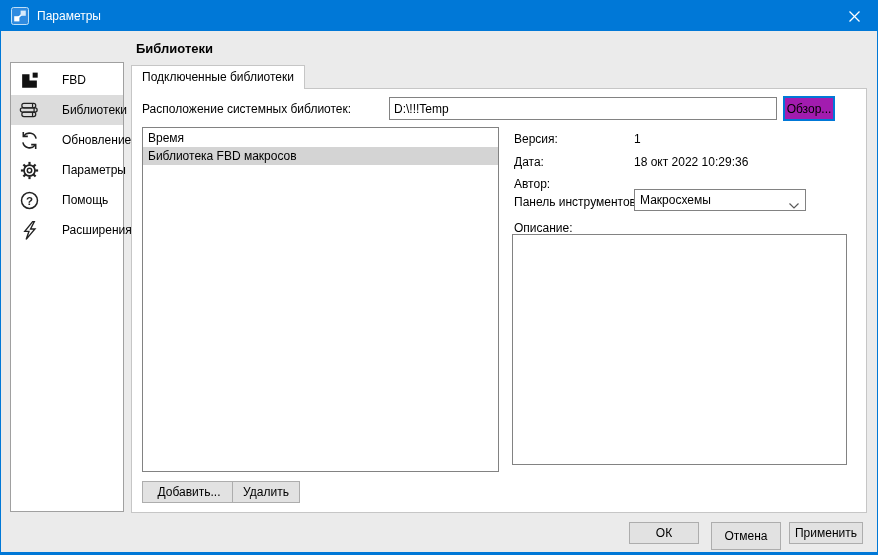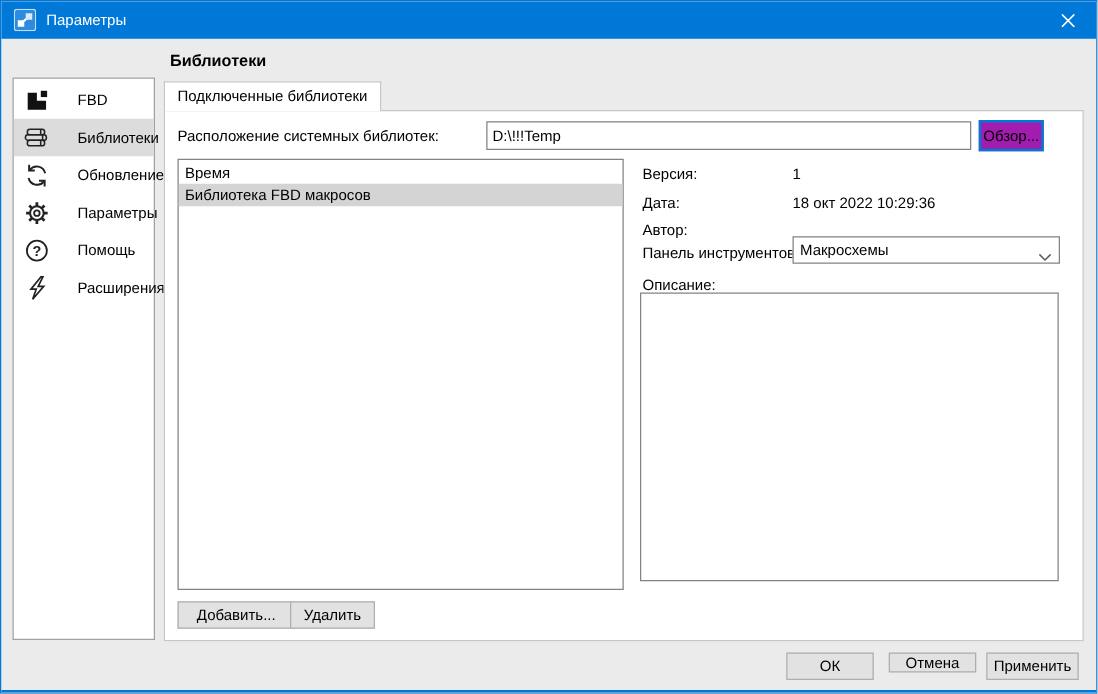--- a/index.html
+++ b/index.html
@@ -38,29 +38,29 @@
   .btn{background:#e2e2e2;border:1px solid #adadad;font-family:"Liberation Sans",sans-serif;font-size:12px;padding:0;}
   .add-btn{position:absolute;left:10px;top:392px;width:94px;height:22px;}
   .remove-btn{position:absolute;left:100px;top:392px;width:68px;height:22px;}
   
   .d-label{position:absolute;left:382px;line-height:18px;white-space:nowrap;}
   .d-value{position:absolute;left:502px;line-height:18px;white-space:nowrap;}
   .lbl-version,.val-version{top:41px;}
   .lbl-date,.val-date{top:64px;}
   .lbl-author,.val-author{top:86px;text-align:center;}
   .lbl-toolbar{top:104px;}
-  .combobox{position:absolute;left:502px;top:100px;width:214px;height:22px;background:#fff;border:1px solid #828282;
+  .combobox{position:absolute;left:502px;top:100px;width:172px;height:22px;background:#fff;border:1px solid #828282;
             display:flex;align-items:center;padding-left:5px;}
   .combobox .chev{position:absolute;right:6px;top:8px;}
   .lbl-desc{top:130px;}
   .desc-area{position:absolute;left:380px;top:145px;width:335px;height:231px;background:#fff;border:1px solid #828282;
              resize:none;outline:none;font-family:"Liberation Sans",sans-serif;font-size:12px;}
   
   .ok-btn{position:absolute;left:628px;top:521px;width:70px;height:22px;}
-  .cancel-btn{position:absolute;left:710px;top:521px;width:70px;height:16px;}
+  .cancel-btn{position:absolute;left:710px;top:521px;width:70px;height:28px;}
   .apply-btn{position:absolute;left:788px;top:521px;width:74px;height:22px;}
   .bottom-edge{position:absolute;left:0;right:0;bottom:0;height:2px;background:#0078d7;}
 </style>
 </head>
 <body>
 
 <div class="window">
 
   <div class="titlebar">
     <span class="app-icon">

